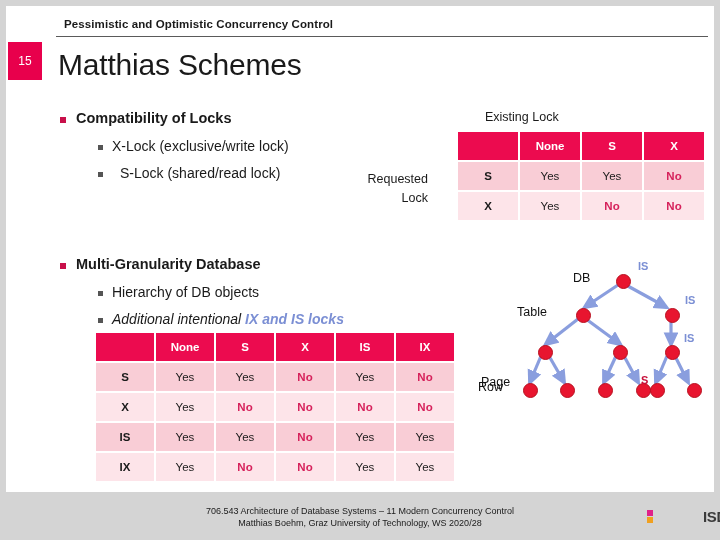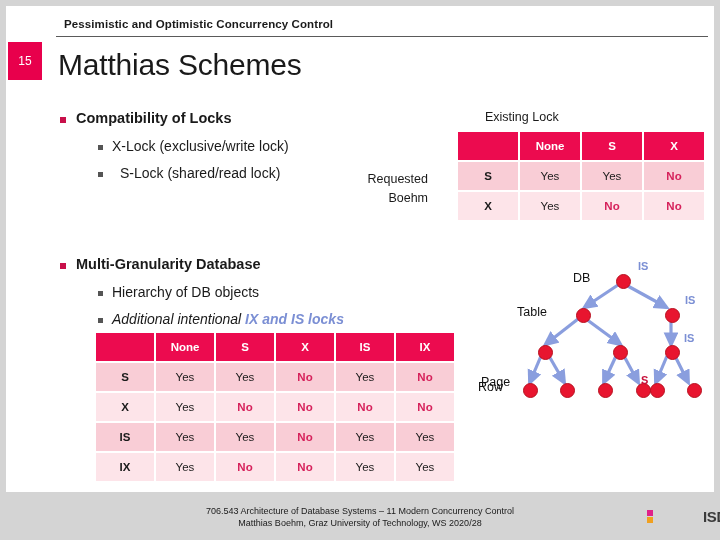--- a/index.html
+++ b/index.html
@@ -115,21 +115,21 @@
   <div class="b1" style="left:76px;top:110px;">Compatibility of Locks</div>
 
   <div class="sq2" style="left:98px;top:145px;"></div>
   <div class="b2" style="left:112px;top:138px;">X-Lock (exclusive/write lock)</div>
 
   <div class="sq2" style="left:98px;top:172px;"></div>
   <div class="b2" style="left:120px;top:165px;">S-Lock (shared/read lock)</div>
 
   <div class="axlabel" style="left:485px;top:110px;width:240px;text-align:left;">Existing Lock</div>
   <div class="axlabel" style="left:338px;top:172px;width:90px;text-align:right;">Requested</div>
-  <div class="axlabel" style="left:338px;top:191px;width:90px;text-align:right;">Boehm</div>
+  <div class="axlabel" style="left:338px;top:191px;width:90px;text-align:right;">Lock</div>
 
   <table class="mx" id="mx1" style="left:456px;top:130px;">
     <tbody>
         <tr>
           <td class="corner" style="width: 58px;"></td>
           <td class="hd" style="width: 58px;">None</td>
           <td class="hd" style="width: 58px;">S</td>
           <td class="hd" style="width: 58px;">X</td>
         </tr>
         <tr class="rA">

